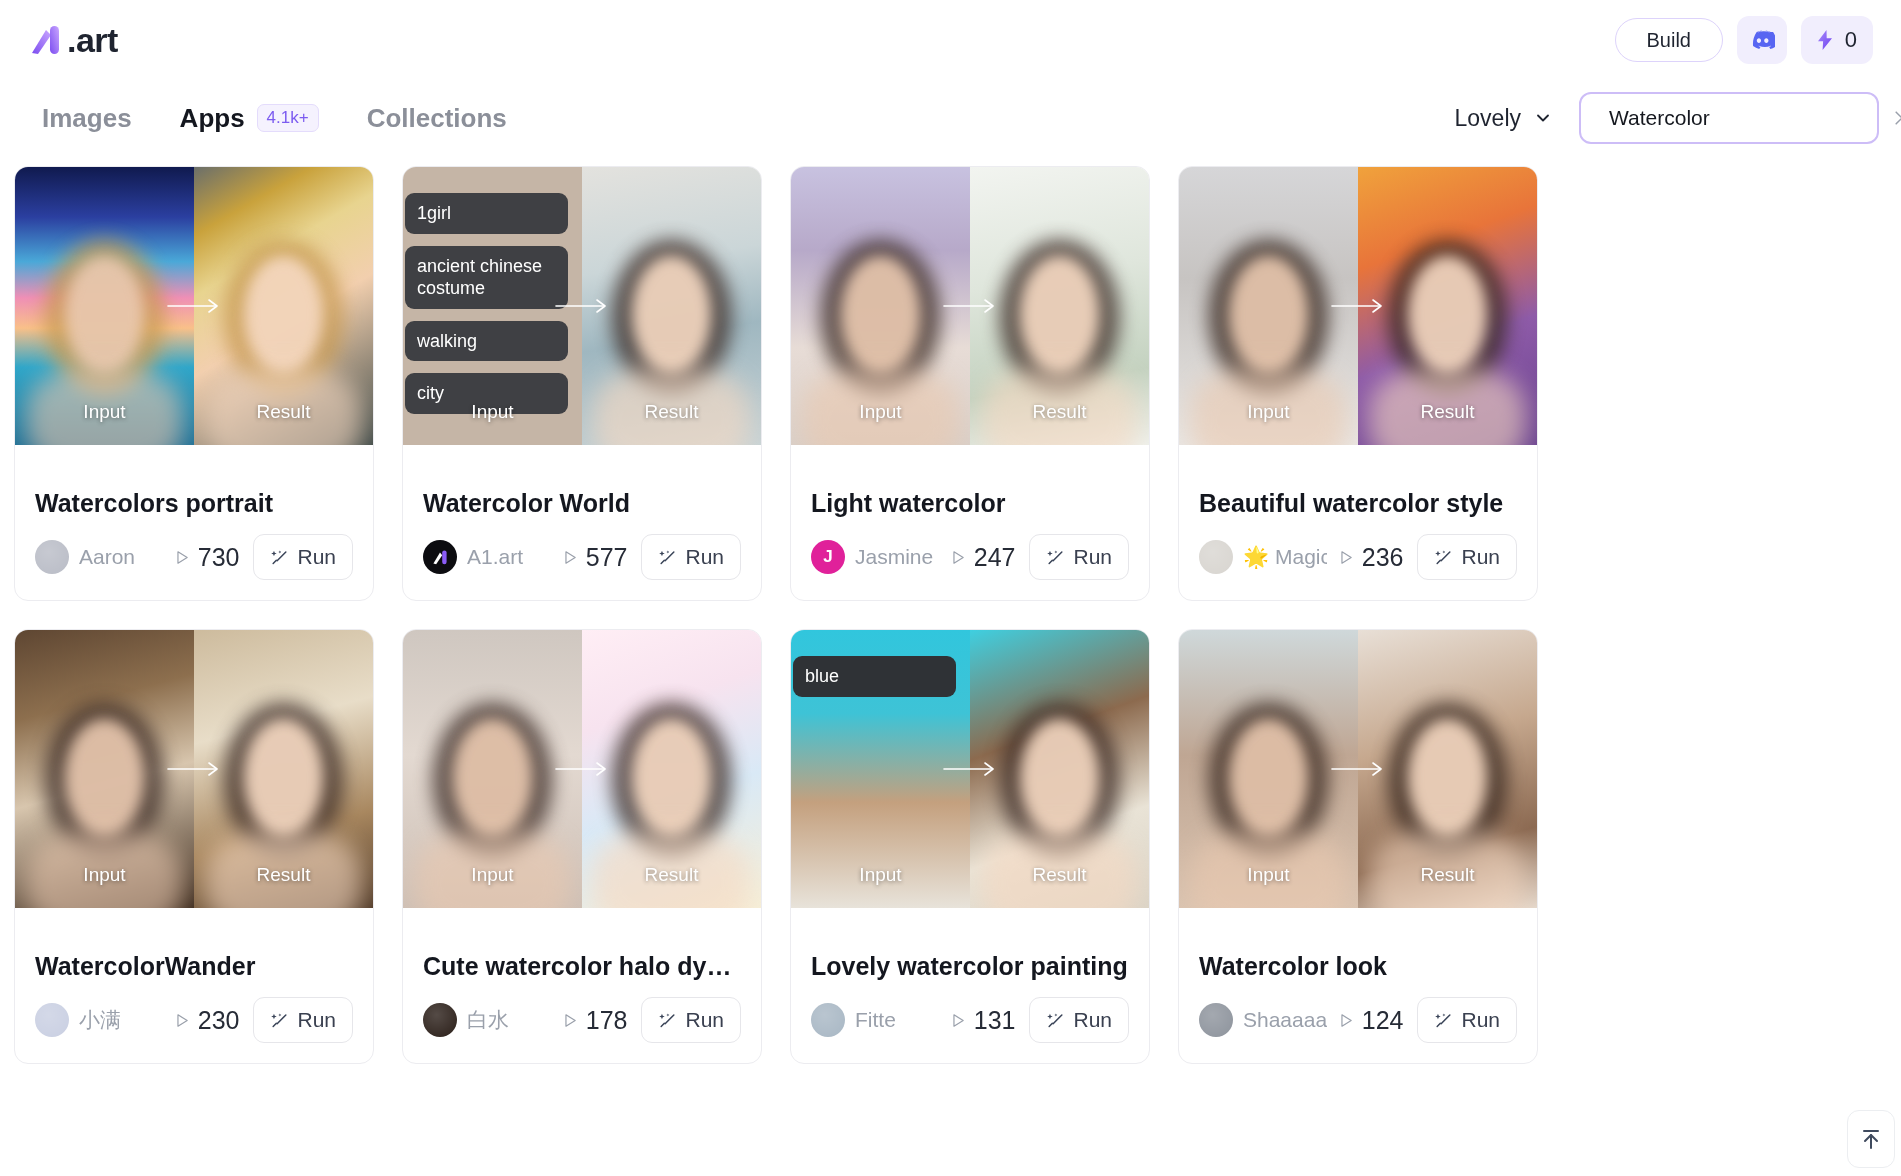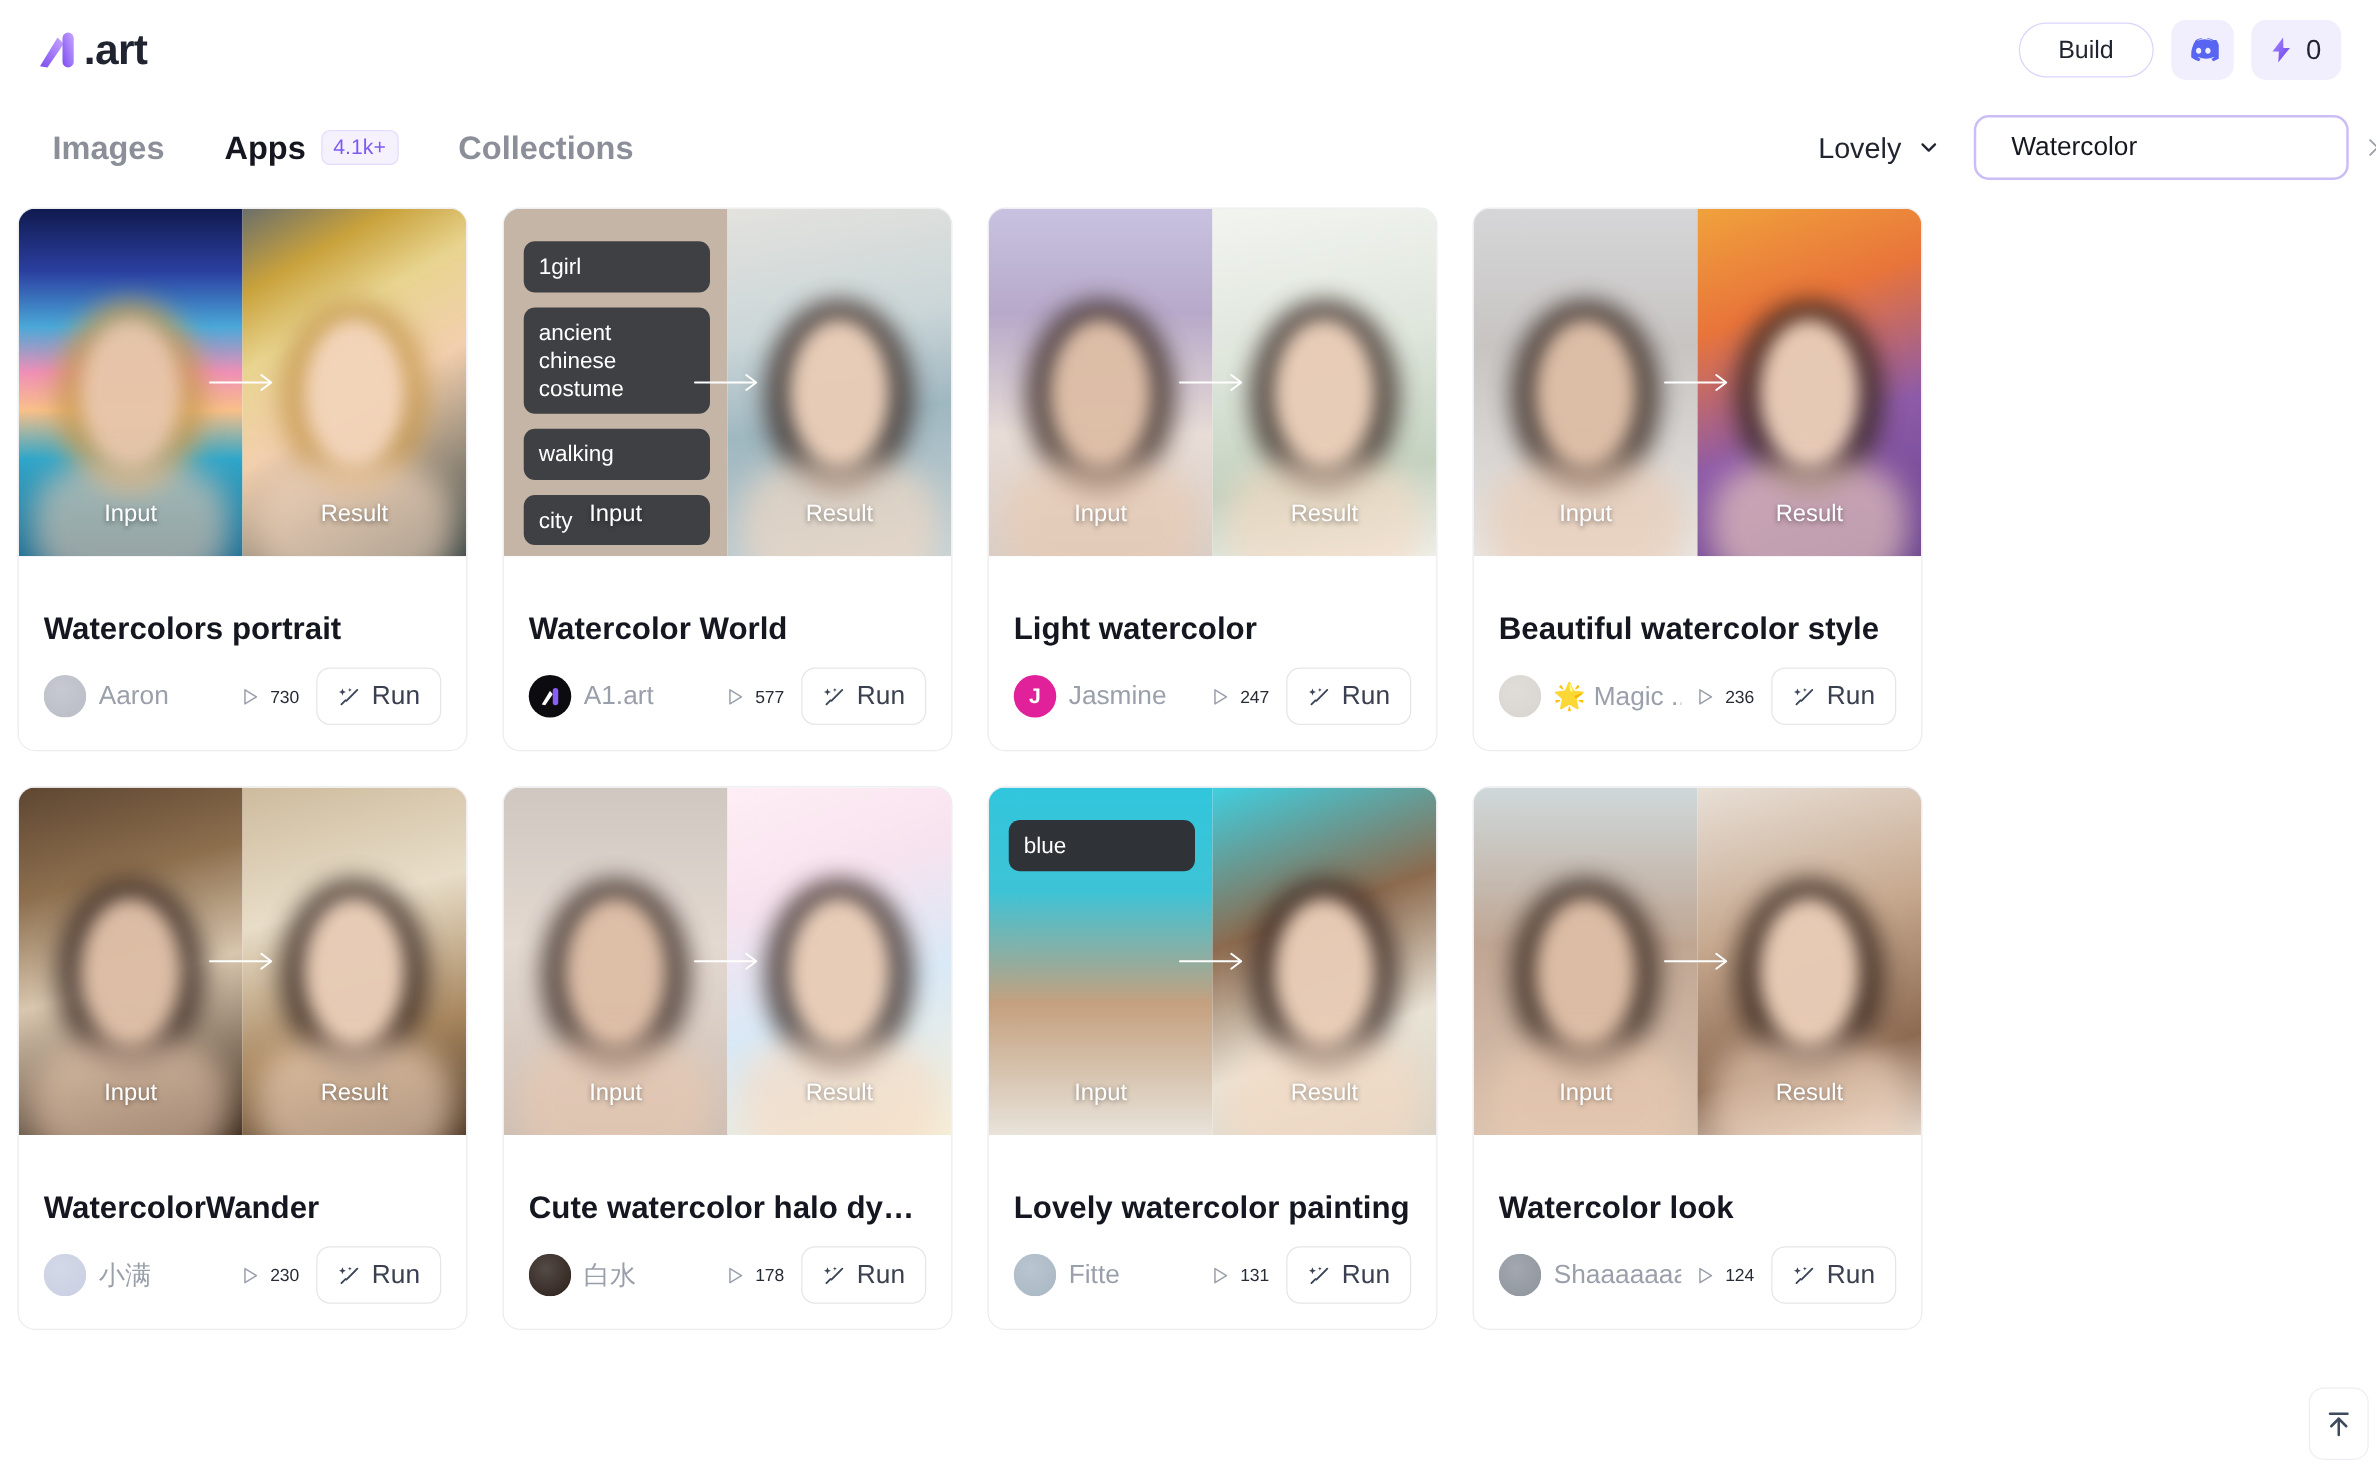--- a/index.html
+++ b/index.html
@@ -138,35 +138,35 @@
   }
   .author {
     font-size: 21px; color: #9aa0ab;
     white-space: nowrap; overflow: hidden; text-overflow: ellipsis;
     max-width: 140px;
     display: flex; align-items: center; gap: 4px;
   }
   .runs {
     margin-left: auto;
     display: flex; align-items: center; gap: 8px;
-    font-size: 14px; color: #262b36;
+    font-size: 25px; color: #262b36;
     padding-right: 4px;
   }
   .run-btn {
     height: 46px; padding: 0 16px;
     border: 1px solid #e6e6ea; border-radius: 11px;
     background: #fff; cursor: pointer;
     display: flex; align-items: center; gap: 8px;
     font-size: 21px; color: #3a4050;
     font-family: "Liberation Sans", sans-serif;
     flex-shrink: 0;
   }
 
   
-  .tagpanel { padding: 26px 14px 0 16px; }
+  .tagpanel { padding: 26px 14px 0 2px; }
   .ptag {
     background: #3f4044; color: #fff;
     border-radius: 9px; padding: 9px 12px;
     font-size: 18px; margin-bottom: 12px;
     line-height: 1.25;
   }
   .ptag.cyan { background: #2f3236; }
 
   
   .scroll-top {

